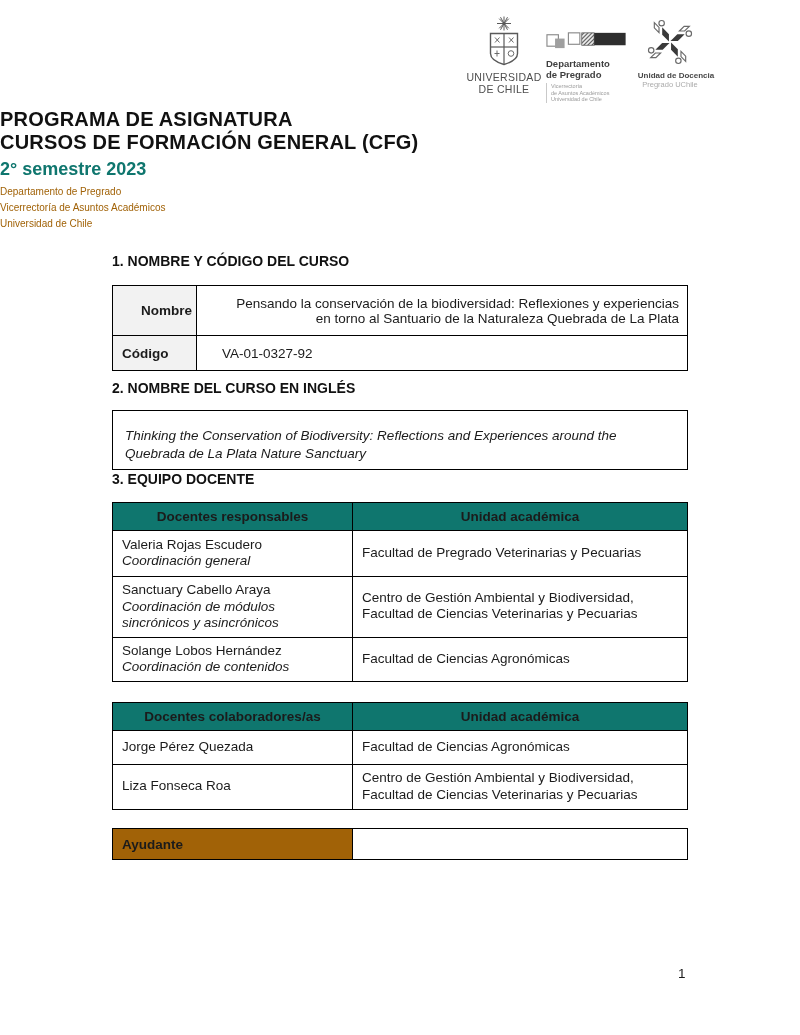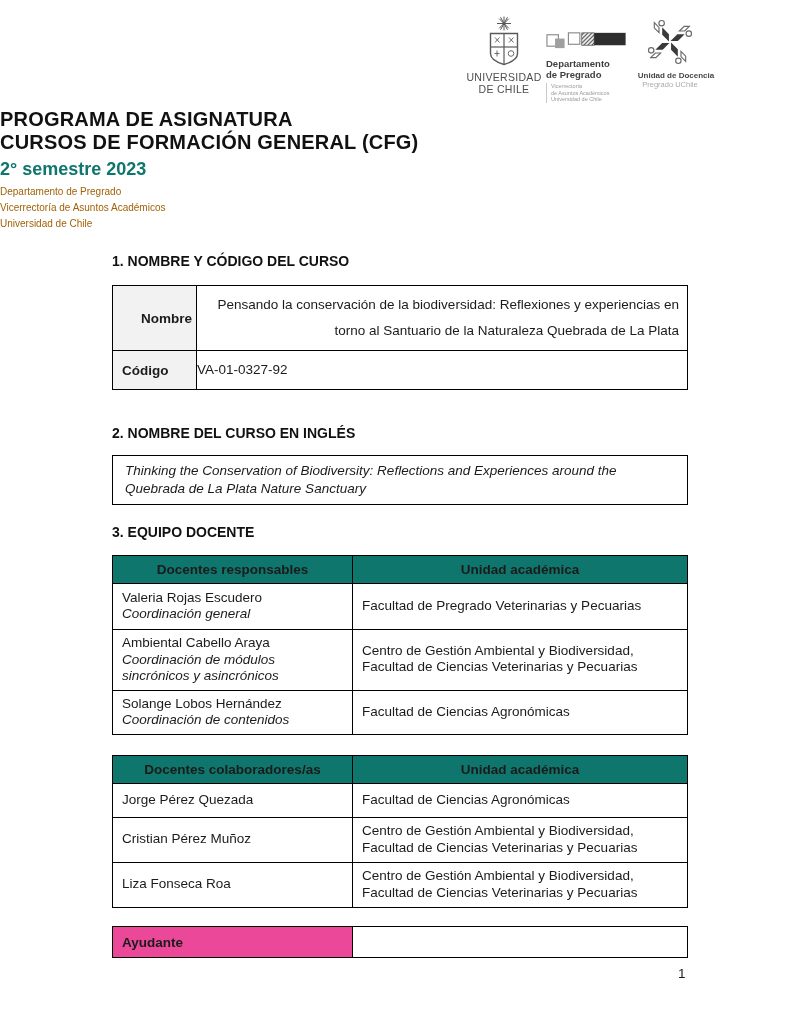--- a/index.html
+++ b/index.html
@@ -24,48 +24,48 @@
   
   .title-block { padding-top:108px; text-align:left; }
   .title-main { font-size:20px; font-weight:bold; line-height:23px; letter-spacing:0.2px; color:#111; }
   .title-semester { margin-top:4px; font-size:18px; font-weight:bold; line-height:22px; color:#0f766e; }
   .title-org { margin-top:4px; font-size:10px; line-height:16px; color:#a16207; }
 
   
   .content { width:576px; margin-left:112px; }
   .sec-heading { font-size:14px; font-weight:bold; color:#111; }
   .sh1 { margin-top:21px; }
-  .sh2 { margin-top:35px; }
-  .sh3 { margin-top:19px; }
+  .sh2 { margin-top:9px; }
+  .sh3 { margin-top:1px; }
 
   table { border-collapse:collapse; width:100%; table-layout:fixed; }
   table, td, th { border:1.5px solid #000; }
   td, th { font-size:13.5px; vertical-align:middle; overflow:hidden; }
 
   .name-code-table { margin-top:16px; }
   .name-code-table td.lbl { width:84px; background:#f2f2f2; font-weight:bold; padding:6px 4px 6px 9px; }
-  .name-code-table td.val { padding:6px 8px 6px 0; line-height:26px; }
+  .name-code-table td.val { padding:6px 8px 6px 25px; line-height:15px; }
   .row-nombre { height:50px;text-align:right; }
   .row-codigo { height:35px; }
 
-  .english-box { margin-top:14px; border:1.5px solid #000; padding:6px 10px 7px 12px;
+  .english-box { margin-top:14px; border:1.5px solid #000; padding:16px 10px 7px 12px;
     font-style:italic; font-size:13.5px; line-height:17.5px; min-height:44px; }
 
   .doc-table { margin-top:15px; }
   .doc-table th { background:#0f766e; font-weight:bold; text-align:center; height:28px; padding:4px; }
   .doc-table col.c1 { width:240px; }
   .doc-table td { padding:5px 8px 6px 9px; line-height:16.5px; }
   .pname { font-size:13.5px; }
   .prole { font-size:13.5px; font-style:italic; line-height:16px; }
   .h46 { height:46px;margin-top:37px; } .h58 { height:58px; } .h44 { height:44px; }
   .h34 { height:34px; } .h41 { height:41px; }
   .colab-table { margin-top:20px;padding-left:43px; }
 
   .ayudante-table { margin-top:18px; }
-  .ayudante-table td.lbl { width:240px; background:#ec4899; font-weight:bold; padding:6px 8px 6px 9px; height:31px; }
+  .ayudante-table td.lbl { width:240px; background:#a16207; font-weight:bold; padding:6px 8px 6px 9px; height:31px; }
   .ayudante-table td.val { padding:6px 8px; }
 
   .page-number { position:absolute; left:678px; top:966px; font-size:13.5px; color:#1b1b1b; }
 </style>
 </head>
 <body>
 
 <div class="page">
 
   <div class="logo-strip">
@@ -182,21 +182,21 @@
       <tbody>
         <tr class="h46">
           <td>
             <div class="pname">Valeria Rojas Escudero</div>
             <div class="prole">Coordinación general</div>
           </td>
           <td>Facultad de Pregrado Veterinarias y Pecuarias</td>
         </tr>
         <tr class="h58">
           <td>
-            <div class="pname">Ambiental Cabello Araya</div>
+            <div class="pname">Sanctuary Cabello Araya</div>
             <div class="prole">Coordinación de módulos sincrónicos y asincrónicos</div>
           </td>
           <td>Centro de Gestión Ambiental y Biodiversidad, Facultad de Ciencias Veterinarias y Pecuarias</td>
         </tr>
         <tr class="h44">
           <td>
             <div class="pname">Solange Lobos Hernández</div>
             <div class="prole">Coordinación de contenidos</div>
           </td>
           <td>Facultad de Ciencias Agronómicas</td>
@@ -214,24 +214,20 @@
           <th>Docentes colaboradores/as</th>
           <th>Unidad académica</th>
         </tr>
       </thead>
       <tbody>
         <tr class="h34">
           <td>Jorge Pérez Quezada</td>
           <td>Facultad de Ciencias Agronómicas</td>
         </tr>
         <tr class="h41">
-          <td>Cristian Pérez Muñoz</td>
-          <td>Centro de Gestión Ambiental y Biodiversidad, Facultad de Ciencias Veterinarias y Pecuarias</td>
-        </tr>
-        <tr class="h41">
           <td>Liza Fonseca Roa</td>
           <td>Centro de Gestión Ambiental y Biodiversidad, Facultad de Ciencias Veterinarias y Pecuarias</td>
         </tr>
       </tbody>
     </table>
 
     <table class="ayudante-table">
       <tbody>
         <tr>
           <td class="lbl">Ayudante</td>

